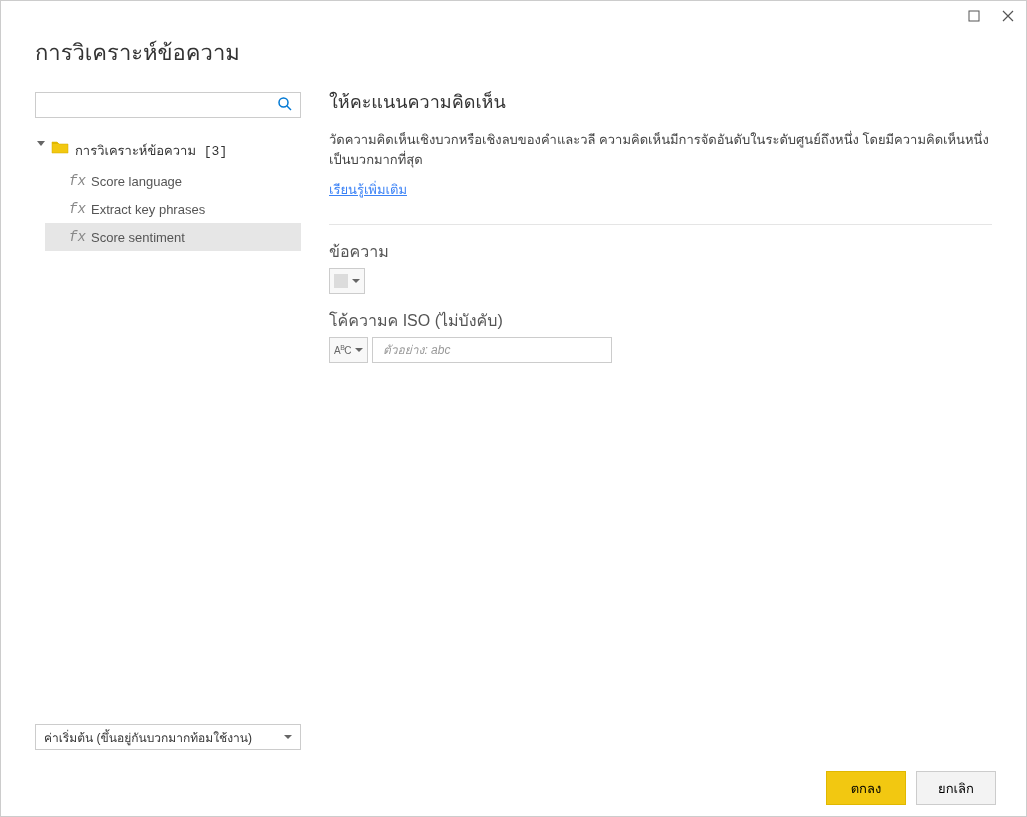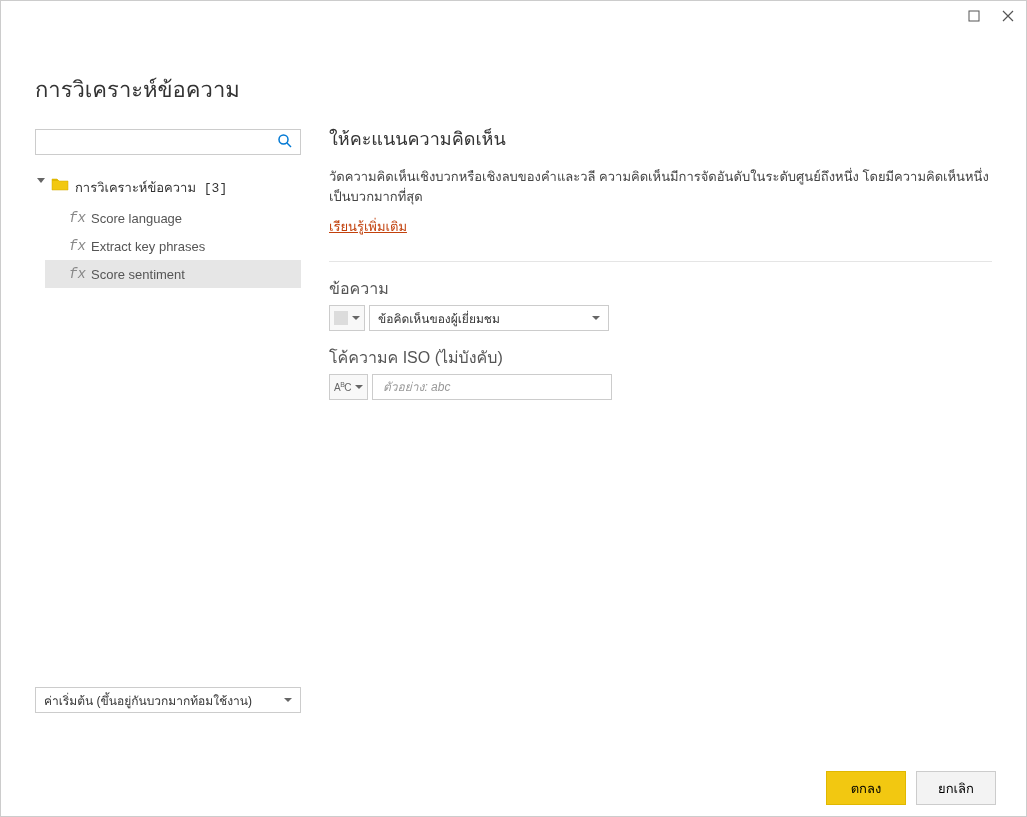--- a/index.html
+++ b/index.html
@@ -10,21 +10,20 @@
     color: #333;
     font-size: 13px;
   }
   .window {
     width: 1027px;
     height: 817px;
     border: 1px solid #ccc;
     position: relative;
     display: flex;
     flex-direction: column;
-    gap: 37px;
   }
   .titlebar {
     height: 30px;
     display: flex;
     justify-content: flex-end;
     align-items: center;
     padding: 0 8px;
     gap: 14px;
   }
   .titlebar .win-btn {
@@ -153,21 +152,21 @@
     color: #333;
     margin-bottom: 14px;
   }
   .fn-desc {
     font-size: 13px;
     color: #444;
     line-height: 1.5;
     margin-bottom: 10px;
   }
   .link {
-    color: #c2410c;
+    color: #3b82f6;
     text-decoration: underline;
     cursor: pointer;
     display: inline-block;
     margin-bottom: 24px;
   }
   .divider {
     border-bottom: 1px solid #e5e5e5;
     margin-bottom: 14px;
   }
   .field-label {
@@ -324,24 +323,20 @@
       <div class="divider"></div>
 
       
       <div>
         <div class="field-label">ข้อความ</div>
         <div class="field-row">
           <div class="type-selector">
             <span class="type-icon-col"></span>
             <span class="caret-small"></span>
           </div>
-          <div class="field-input">
-            <span>ข้อคิดเห็นของผู้เยี่ยมชม</span>
-            <span class="caret-small"></span>
-          </div>
         </div>
       </div>
 
       
       <div>
         <div class="field-label">โค้ความค ISO (ไม่บังคับ)</div>
         <div class="field-row">
           <div class="type-selector">
             <span class="abc-icon">A<sup style="font-size:7px">B</sup>C</span>
             <span class="caret-small"></span>

